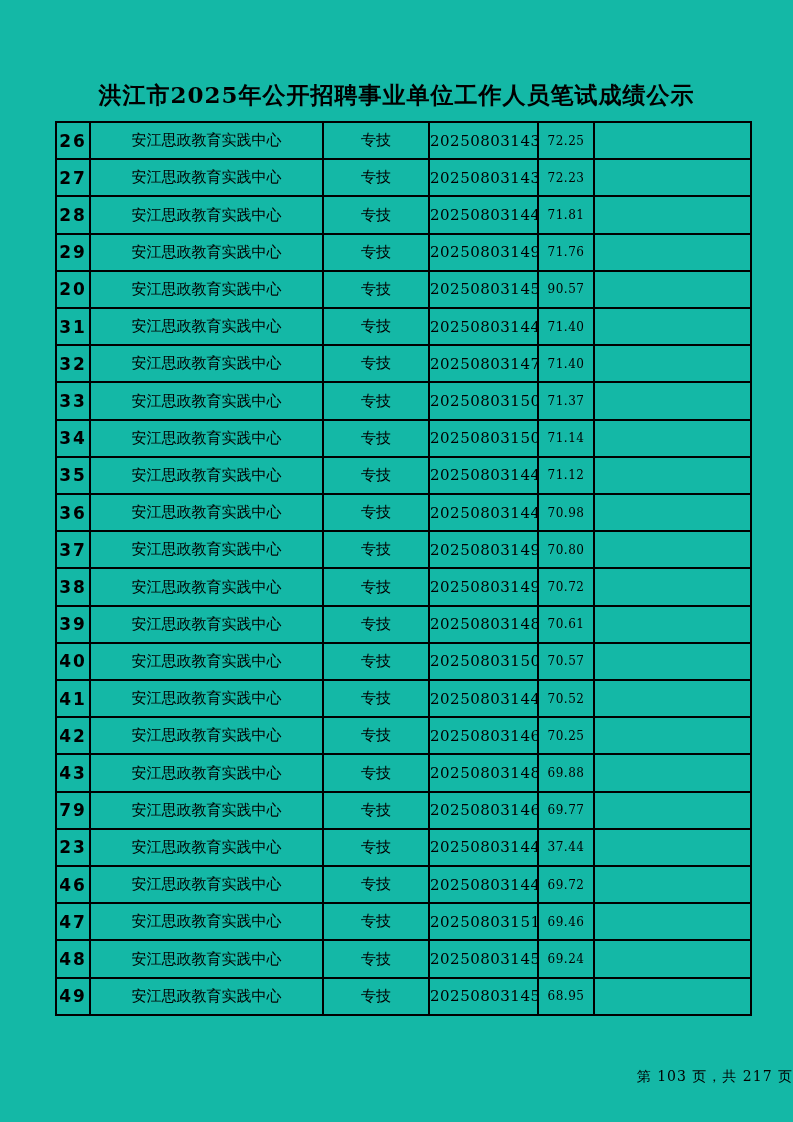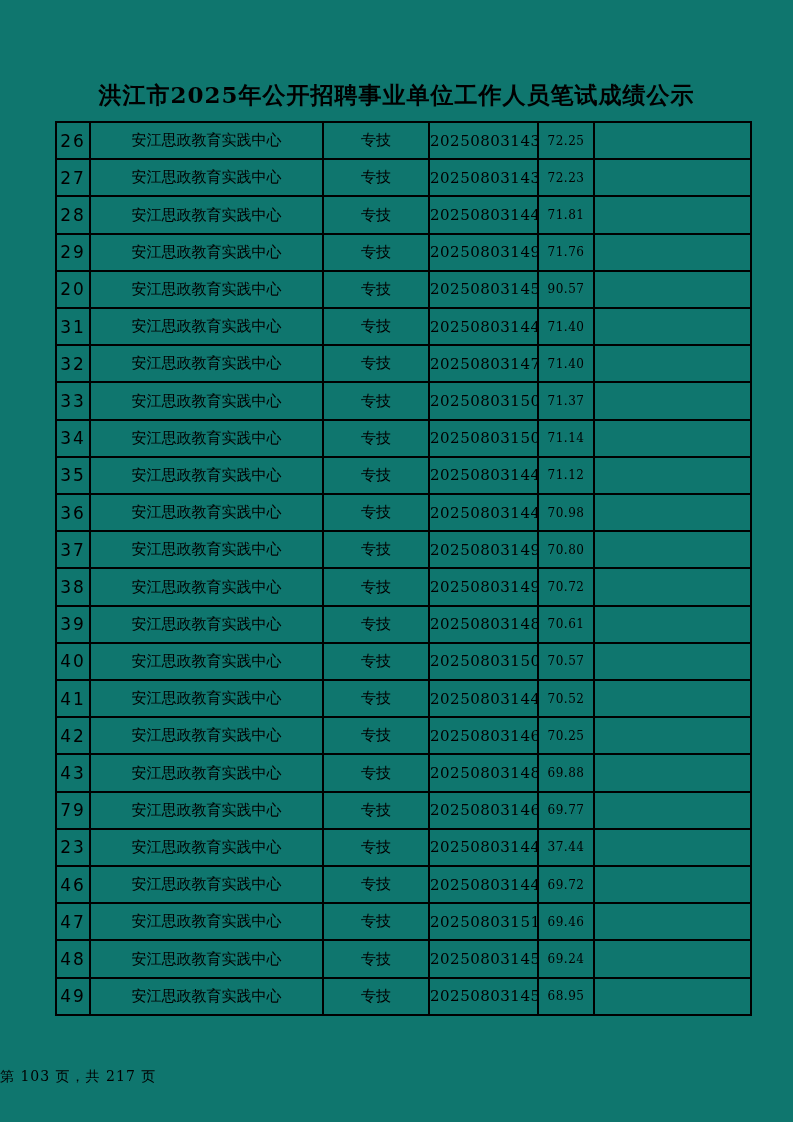--- a/index.html
+++ b/index.html
@@ -4,21 +4,21 @@
 <style>
   html, body {
     margin: 0;
     padding: 0;
     background: #ffffff;
   }
   .page {
     position: relative;
     width: 793px;
     height: 1122px;
-    background: #0f766e;
+    background: #14b8a6;
     overflow: hidden;
     font-family: "DejaVu Serif", "Liberation Serif", serif;
     color: #000000;
   }
   .doc-title {
     position: absolute;
     top: 80px;
     left: 0;
     width: 100%;
     text-align: center;
@@ -45,42 +45,42 @@
     white-space: nowrap;
   }
   col.c-no     { width: 34px;  }
   col.c-unit   { width: 233px; }
   col.c-type   { width: 106px; }
   col.c-id     { width: 109px; }
   col.c-score  { width: 56px;  }
   col.c-remark { width: 157px; }
   td.cell-no {
     font-family: "DejaVu Sans", "Liberation Sans", sans-serif;
-    font-weight: normal;
+    font-weight: bold;
     font-size: 17px;
     letter-spacing: 2px;
   }
   td.cell-unit, td.cell-type {
     font-size: 15px;
     margin-left: 34px;
   }
   td.cell-id {
     font-size: 15px;
     letter-spacing: 0.5px;
   }
   td.cell-score {
     font-size: 12px;
     letter-spacing: 0.5px;
   }
   .doc-footer {
     position: absolute;
     top: 1068px;
     left: 0;
     width: 100%;
-    text-align: left;
+    text-align: right;
     font-size: 14px;
     letter-spacing: 1px;
     font-family: "DejaVu Serif", "Liberation Serif", serif;
   }
 </style>
 </head>
 <body>
 
 <div class="page">
 

